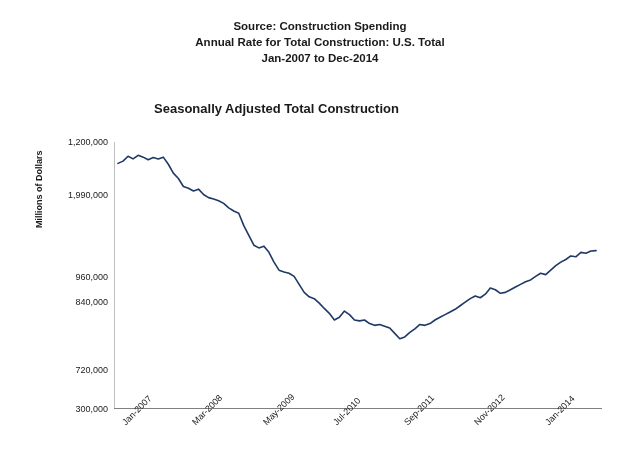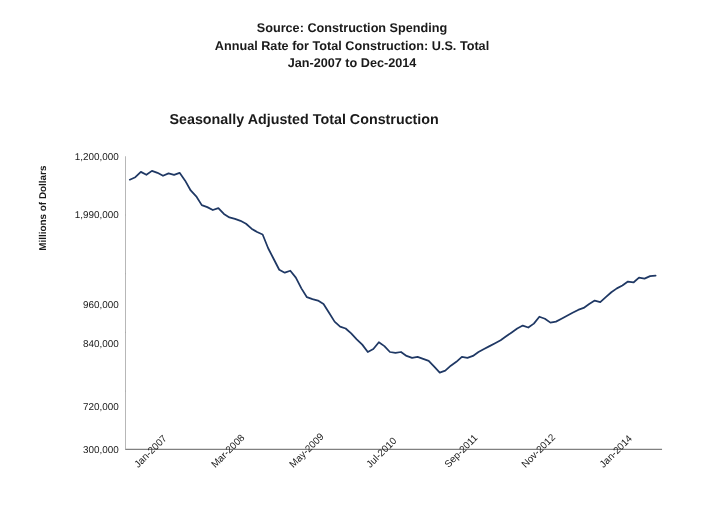--- a/index.html
+++ b/index.html
@@ -106,21 +106,21 @@
   </div>
 
   <div class="subtitle">Seasonally Adjusted Total Construction</div>
 
   <div class="y-axis-label">Millions of Dollars</div>
 
   <div class="y-ticks-wrap" id="y-ticks">
       <div class="y-tick-label" style="top: 0px;">1,200,000</div>
       <div class="y-tick-label" style="top: 53.4px;">1,990,000</div>
       <div class="y-tick-label" style="top: 106.8px; margin-top: 28px;">960,000</div>
-      <div class="y-tick-label" style="top: 160.2px; margin-top: 10px;">840,000</div>
+      <div class="y-tick-label" style="top: 160.2px;">840,000</div>
       <div class="y-tick-label" style="top: 228px;">720,000</div>
       <div class="y-tick-label" style="top: 267px;">300,000</div>
     </div>
 
   <div class="plot-area">
     <svg id="plot-svg" width="488" height="267" viewBox="0 0 488 267">
       <line x1="0" y1="0" x2="0" y2="267" stroke="#808080" stroke-width="1"></line>
       <line x1="0" y1="266.5" x2="488" y2="266.5" stroke="#808080" stroke-width="1"></line>
       <g id="y-tickmarks">
           <line x1="-4" x2="0" y1="0" y2="0" stroke="#808080" stroke-width="1"></line>

